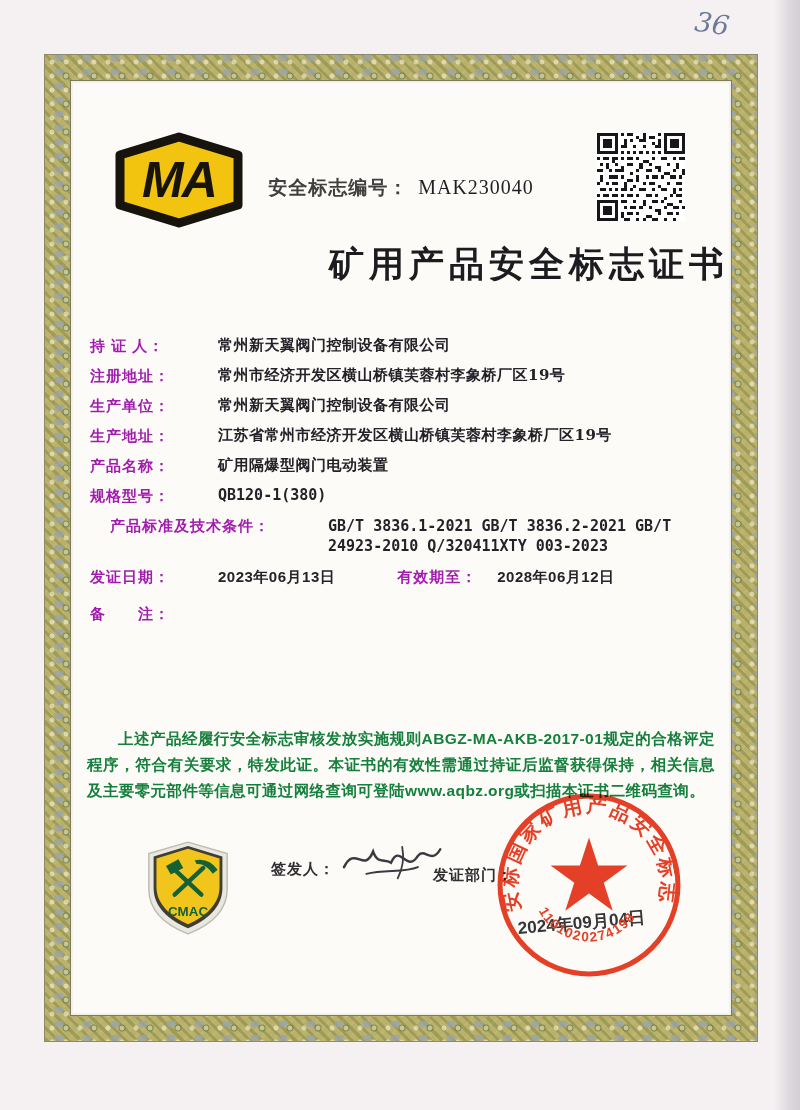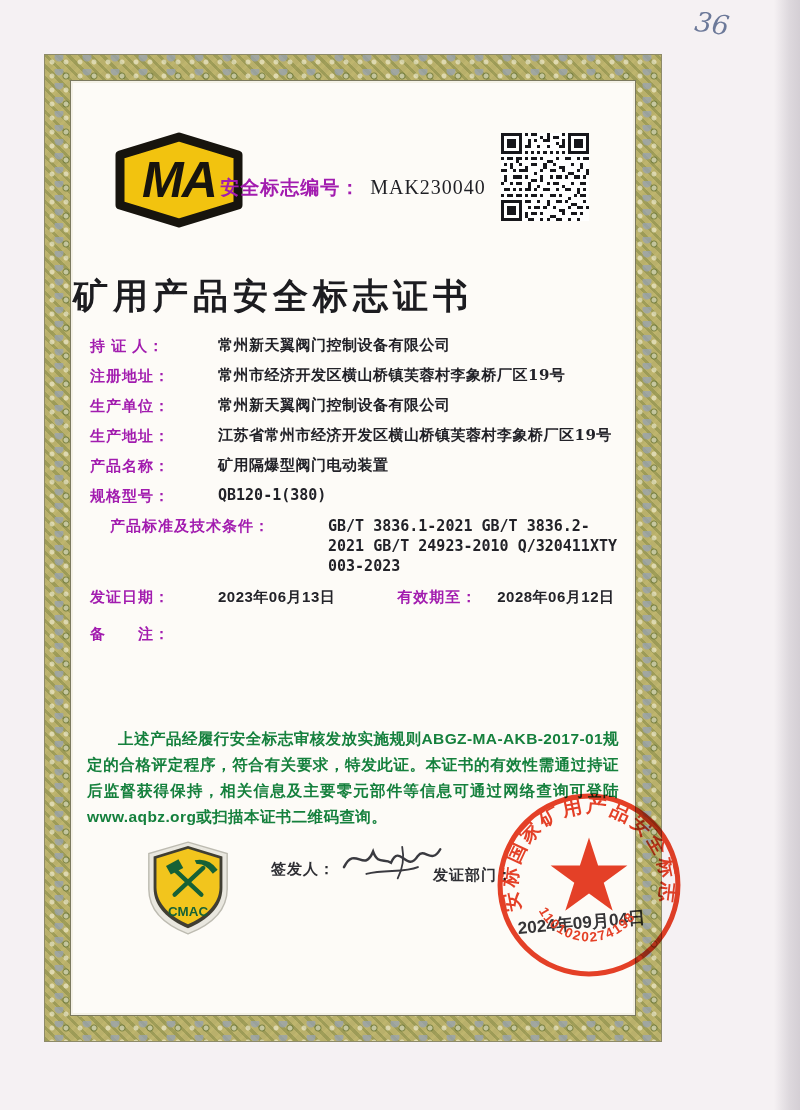--- a/index.html
+++ b/index.html
@@ -15,48 +15,48 @@
     background:linear-gradient(to right,rgba(0,0,0,0),rgba(95,85,105,.16) 60%,rgba(95,85,105,.22));
     pointer-events:none;
   }
   .hand-number{
     position:absolute;top:8px;left:695px;
     font-family:"DejaVu Serif",serif;font-style:italic;
     font-size:27px;color:#55658a;transform:rotate(8deg);opacity:.85;
   }
   
   .frame{
-    position:absolute;left:45px;top:55px;width:616px;height:986px;
+    position:absolute;left:45px;top:55px;width:712px;height:986px;
     background-color:#b9b06b;
     background-image:
       radial-gradient(circle at 7px 7px, rgba(246,243,220,.6) 2px, rgba(0,0,0,0) 3px),
       radial-gradient(circle at 21px 21px, rgba(85,103,42,.6) 3px, rgba(0,0,0,0) 4px),
       radial-gradient(circle at 14px 2px, rgba(152,163,178,.75) 4px, rgba(0,0,0,0) 5px),
       repeating-linear-gradient(45deg, rgba(104,116,50,.35) 0 3px, rgba(0,0,0,0) 3px 8px),
       repeating-linear-gradient(-45deg, rgba(196,186,112,.45) 0 3px, rgba(0,0,0,0) 3px 9px);
     background-size:14px 14px,28px 28px,28px 14px,auto,auto;
     box-shadow:0 0 0 1px #8d8a68;
   }
   .inner{
     position:absolute;inset:28px;background:#fdfbf7;
     box-shadow:0 0 0 2px #f4f1e6, 0 0 0 3px #7b795f;
   }
   
   .ma-logo{position:absolute;left:38px;top:48px;width:136px;height:98px;}
   .cert-no{
     position:absolute;left:0;right:0;top:92px;text-align:center;
     font-size:19px;letter-spacing:1px;white-space:nowrap;
   }
-  .cert-no .lab{font-weight:600;color:#a21caf;font-family:Liberation Mono, monospace;}
+  .cert-no .lab{font-weight:600;color:#404040;font-family:Liberation Mono, monospace;}
   .cert-no .val{font-family:"Liberation Serif",serif;font-size:20px;margin-left:10px;color:#1f1f24;}
   .qr{position:absolute;right:44px;top:50px;width:88px;height:88px;}
   
   .title{
-    position:absolute;left:0;right:0;top:158px;text-align:left;
-    font-size:35px;font-weight:800;letter-spacing:5px;color:#1c1c20;margin-top:32px;
+    position:absolute;left:0;right:0;top:158px;text-align:right;
+    font-size:35px;font-weight:800;letter-spacing:5px;color:#1c1c20;
   }
   
   .fields{position:absolute;left:17px;right:12px;top:253px;}
   .row{display:flex;align-items:flex-start;font-size:15px;line-height:19px;margin-bottom:11px;}
   .row .lab{flex:0 0 128px;font-weight:700;color:#a21caf;letter-spacing:1px;white-space:nowrap;}
   .row .val{font-weight:700;color:#222228;letter-spacing:.5px;}
   .row.kai .val{font-family:"DejaVu Serif",serif;}
   .row.mono .val{font-family:"DejaVu Sans Mono",monospace;letter-spacing:0;text-align:right;}
   .row.wide .lab{flex:0 0 218px;margin-left:20px;}
   .row.wide .val{max-width:396px;font-family:"DejaVu Sans Mono",monospace;letter-spacing:0;line-height:20px;}

